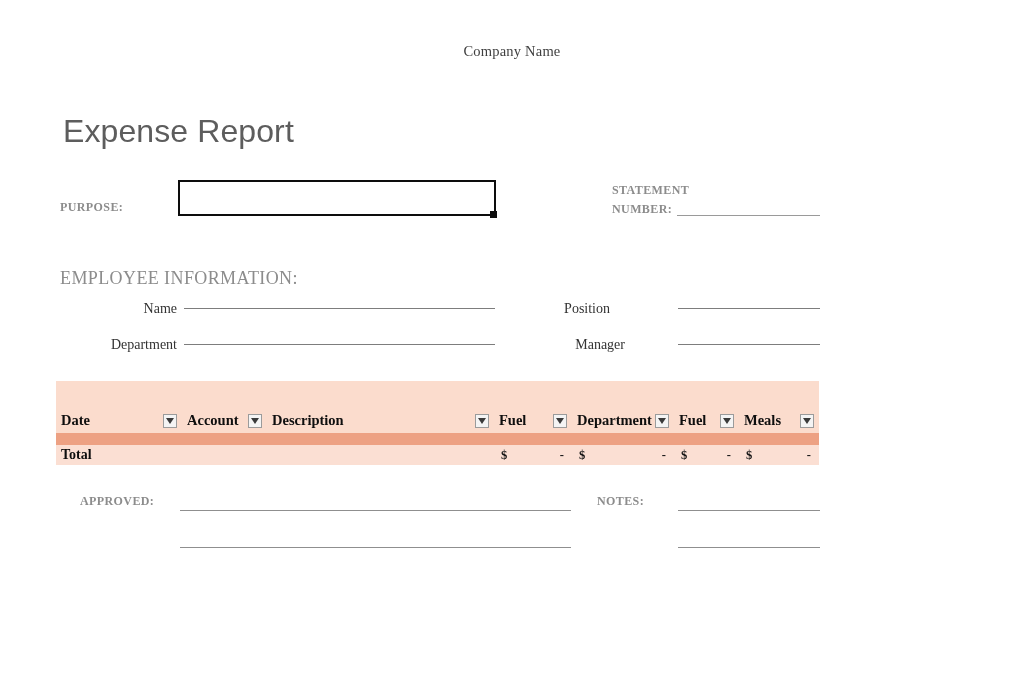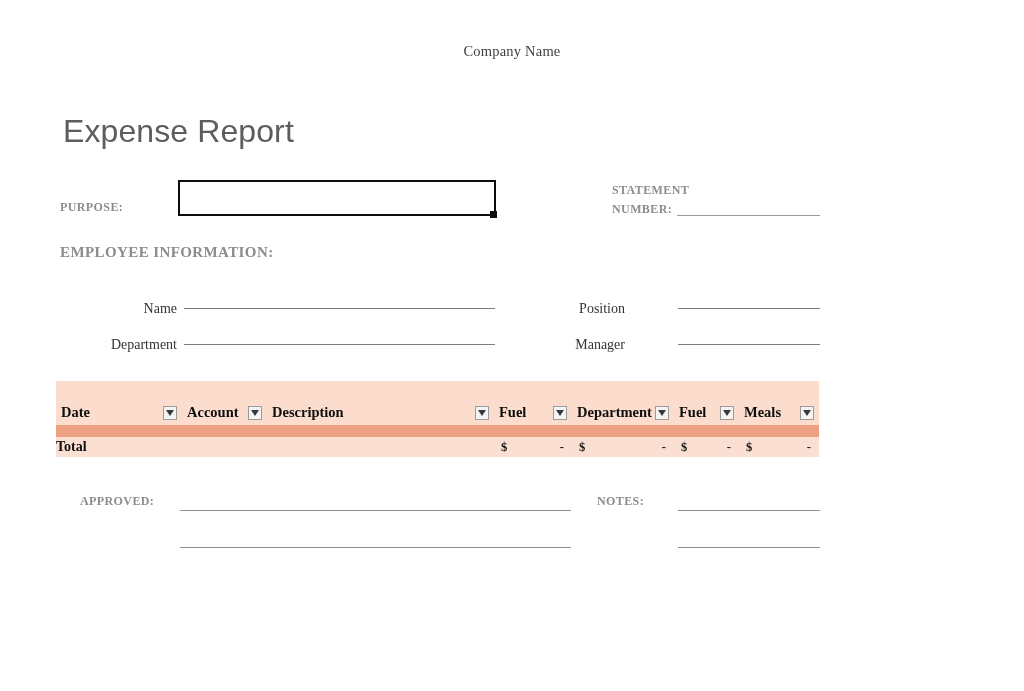--- a/index.html
+++ b/index.html
@@ -97,23 +97,23 @@
     left: 677px;
     top: 215px;
     width: 143px;
     height: 0;
     border-bottom: 1.3px solid #9a9a9a;
   }
 
   #employee-info-label {
     position: absolute;
     left: 60px;
-    top: 244px;
-    font-size: 15px;
-    font-weight: 700;
+    top: 268px;
+    font-size: 18px;
+    font-weight: 400;
   }
 
   
   .field-label {
     position: absolute;
     font-family: "Liberation Serif", serif;
     font-size: 14px;
     color: #333333;
     text-align: right;
     white-space: nowrap;
@@ -122,42 +122,42 @@
   .field-line {
     position: absolute;
     height: 0;
     border-bottom: 1.2px solid #7d7d7d;
   }
 
   #label-name      { left: 60px;  top: 291px; width: 117px; }
   #line-name       { left: 184px; top: 308px; width: 311px; }
   #label-department{ left: 40px;  top: 327px; width: 137px; }
   #line-department { left: 184px; top: 344px; width: 311px; }
-  #label-position  { left: 530px; top: 291px; width: 95px; }
+  #label-position  { left: 515px; top: 291px; width: 95px; }
   #line-position   { left: 678px; top: 308px; width: 142px; }
   #label-manager   { left: 530px; top: 327px; width: 95px; }
   #line-manager    { left: 678px; top: 344px; width: 142px; }
 
   
   #expense-table {
     position: absolute;
     left: 56px;
     top: 381px;
     width: 763px;
     border-collapse: collapse;
     table-layout: fixed;
   }
   #expense-table td {
     padding: 0;
     border: none;
     vertical-align: middle;
   }
   .hdr-row td {
     background: #fbdccd;
-    height: 44px;
+    height: 52px;
     border-right: 1px solid #eca98d;
     position: relative;
   }
   .hdr-row td:last-child { border-right: none; }
   .hdr-inner {
     display: flex;
     align-items: flex-end;
     justify-content: space-between;
     height: 100%;
     padding: 0 5px 4px 5px;
@@ -196,20 +196,21 @@
     background: #fbdfd3;
     height: 20px;
     border-right: 1px solid #eca98d;
   }
   .total-row td:last-child { border-right: none; }
   .total-label {
     font-family: "Liberation Serif", serif;
     font-size: 14px;
     font-weight: 700;
     color: #0e0e0e;
+    padding-left: 5px;
   }
   .money-cell {
     display: flex;
     justify-content: space-between;
     align-items: center;
     padding: 0 8px 0 7px;
     font-family: "Liberation Serif", serif;
     font-size: 12.5px;
     font-weight: 700;
     color: #111111;

